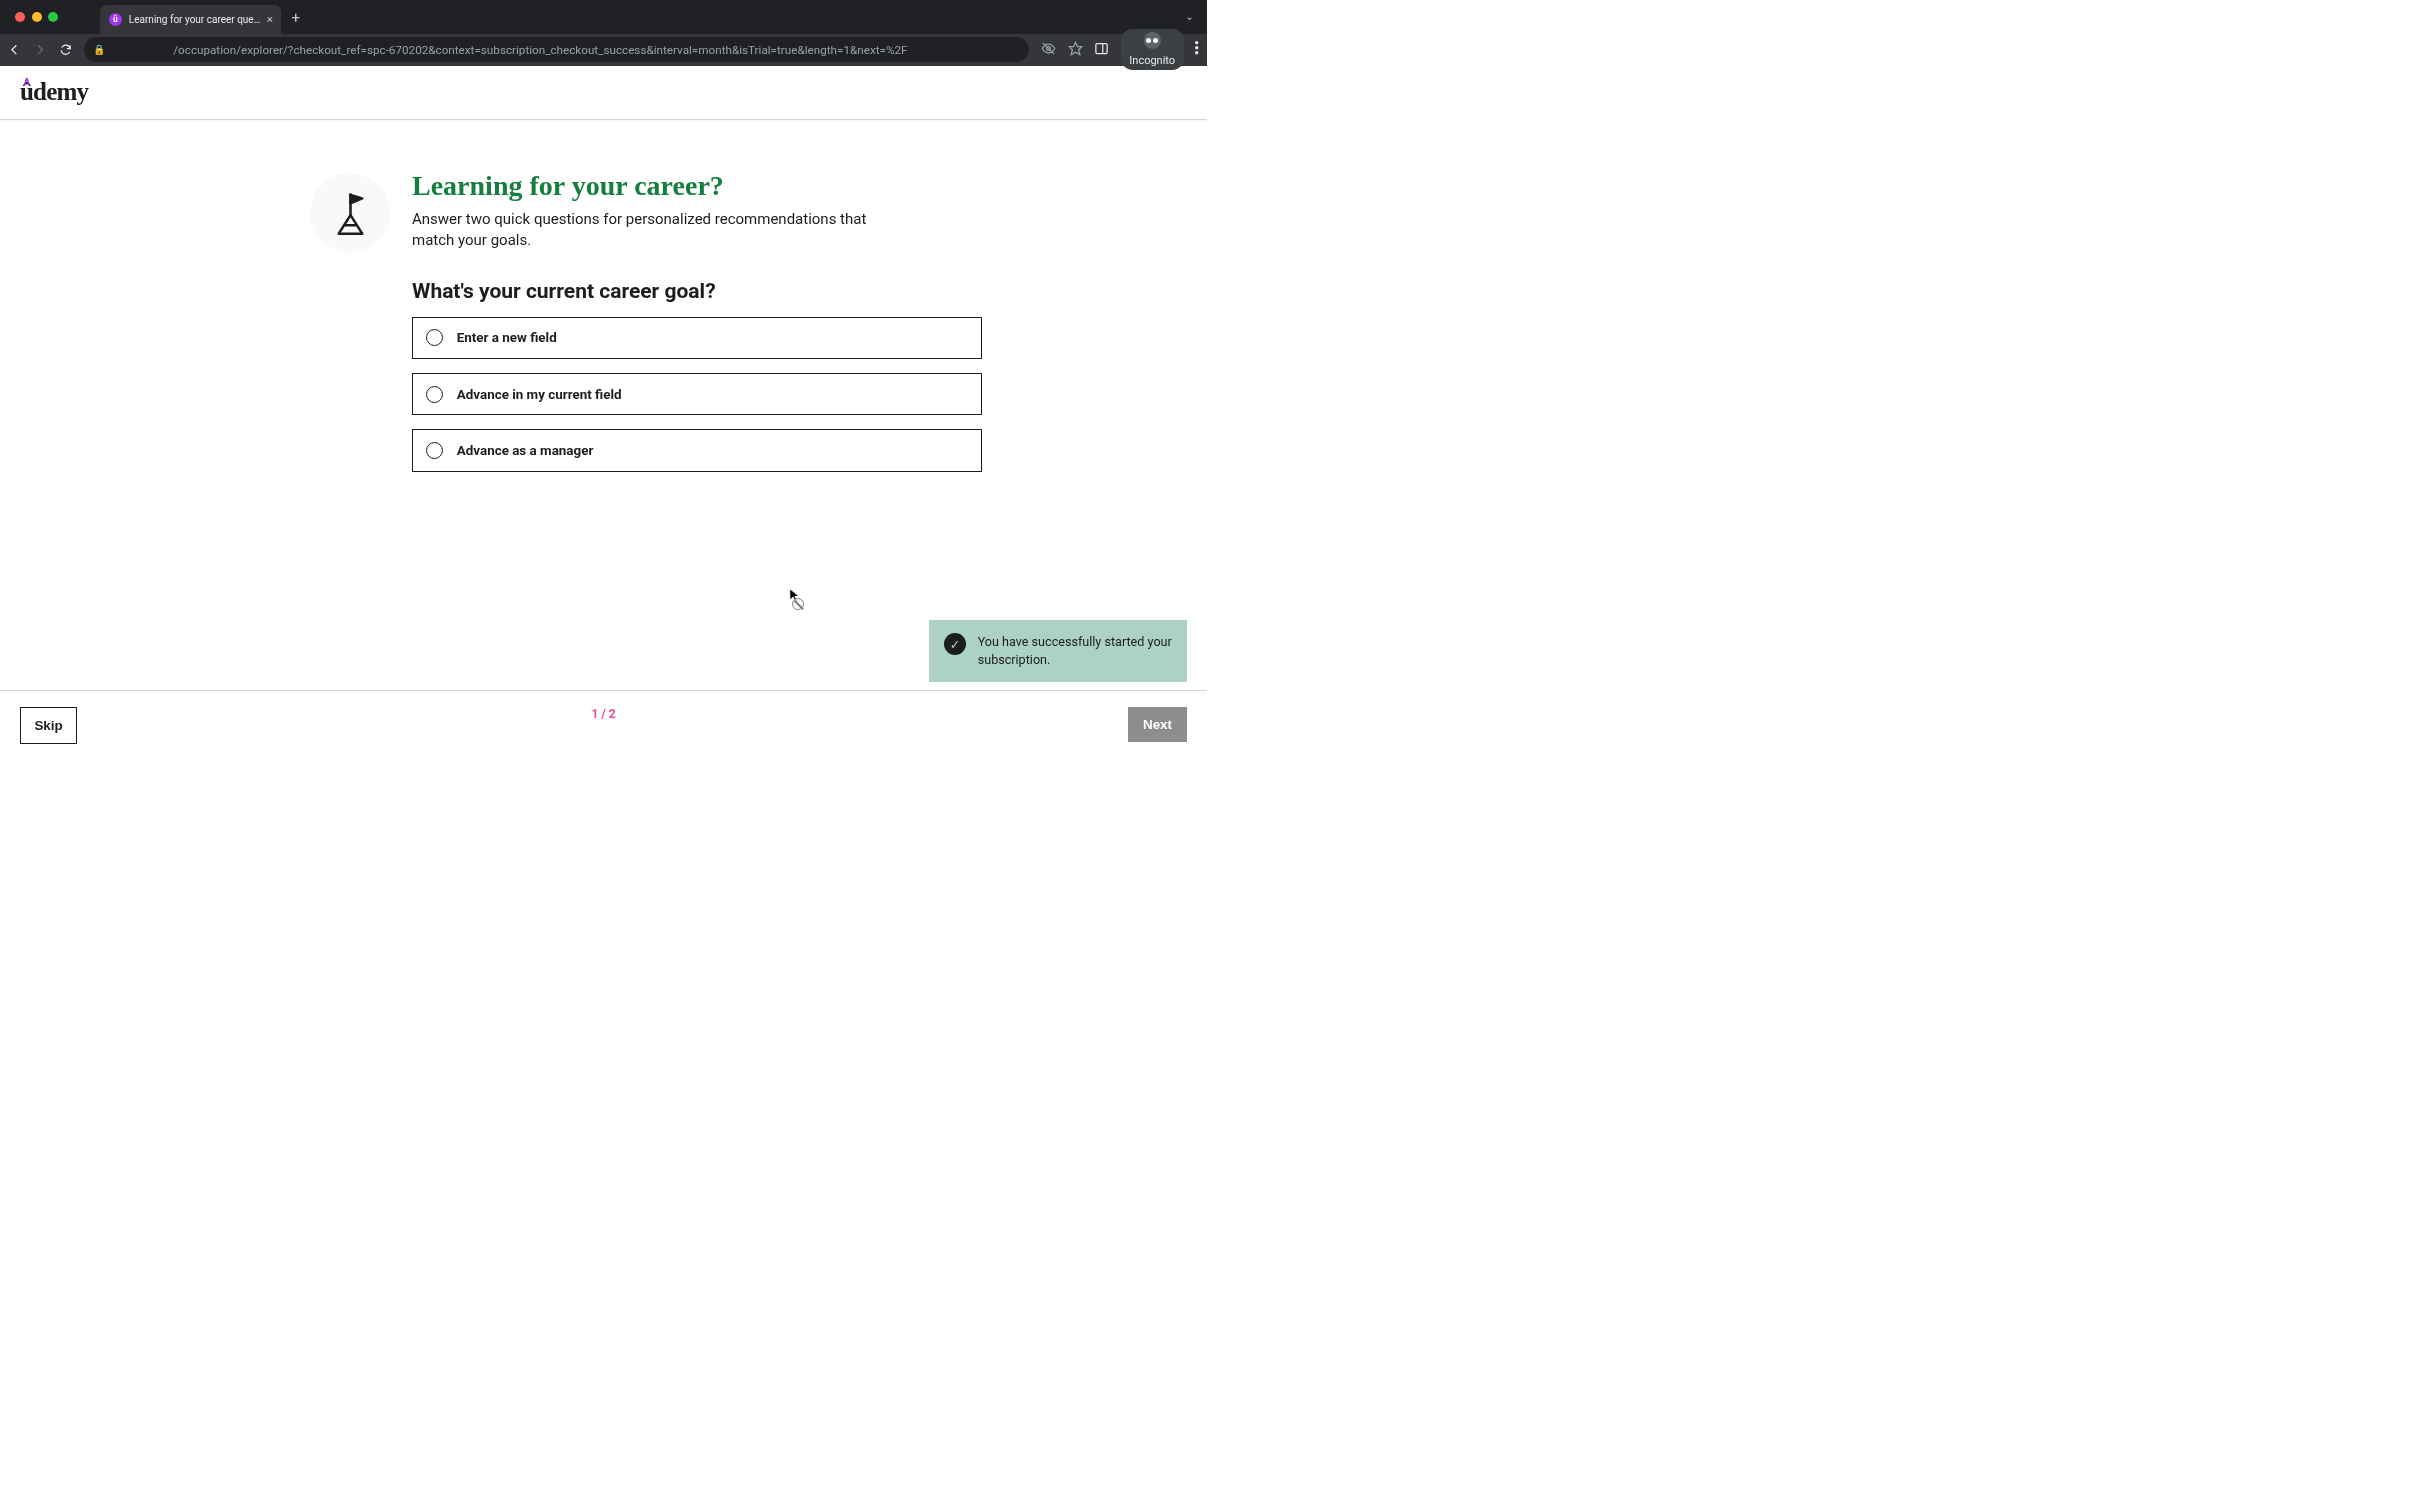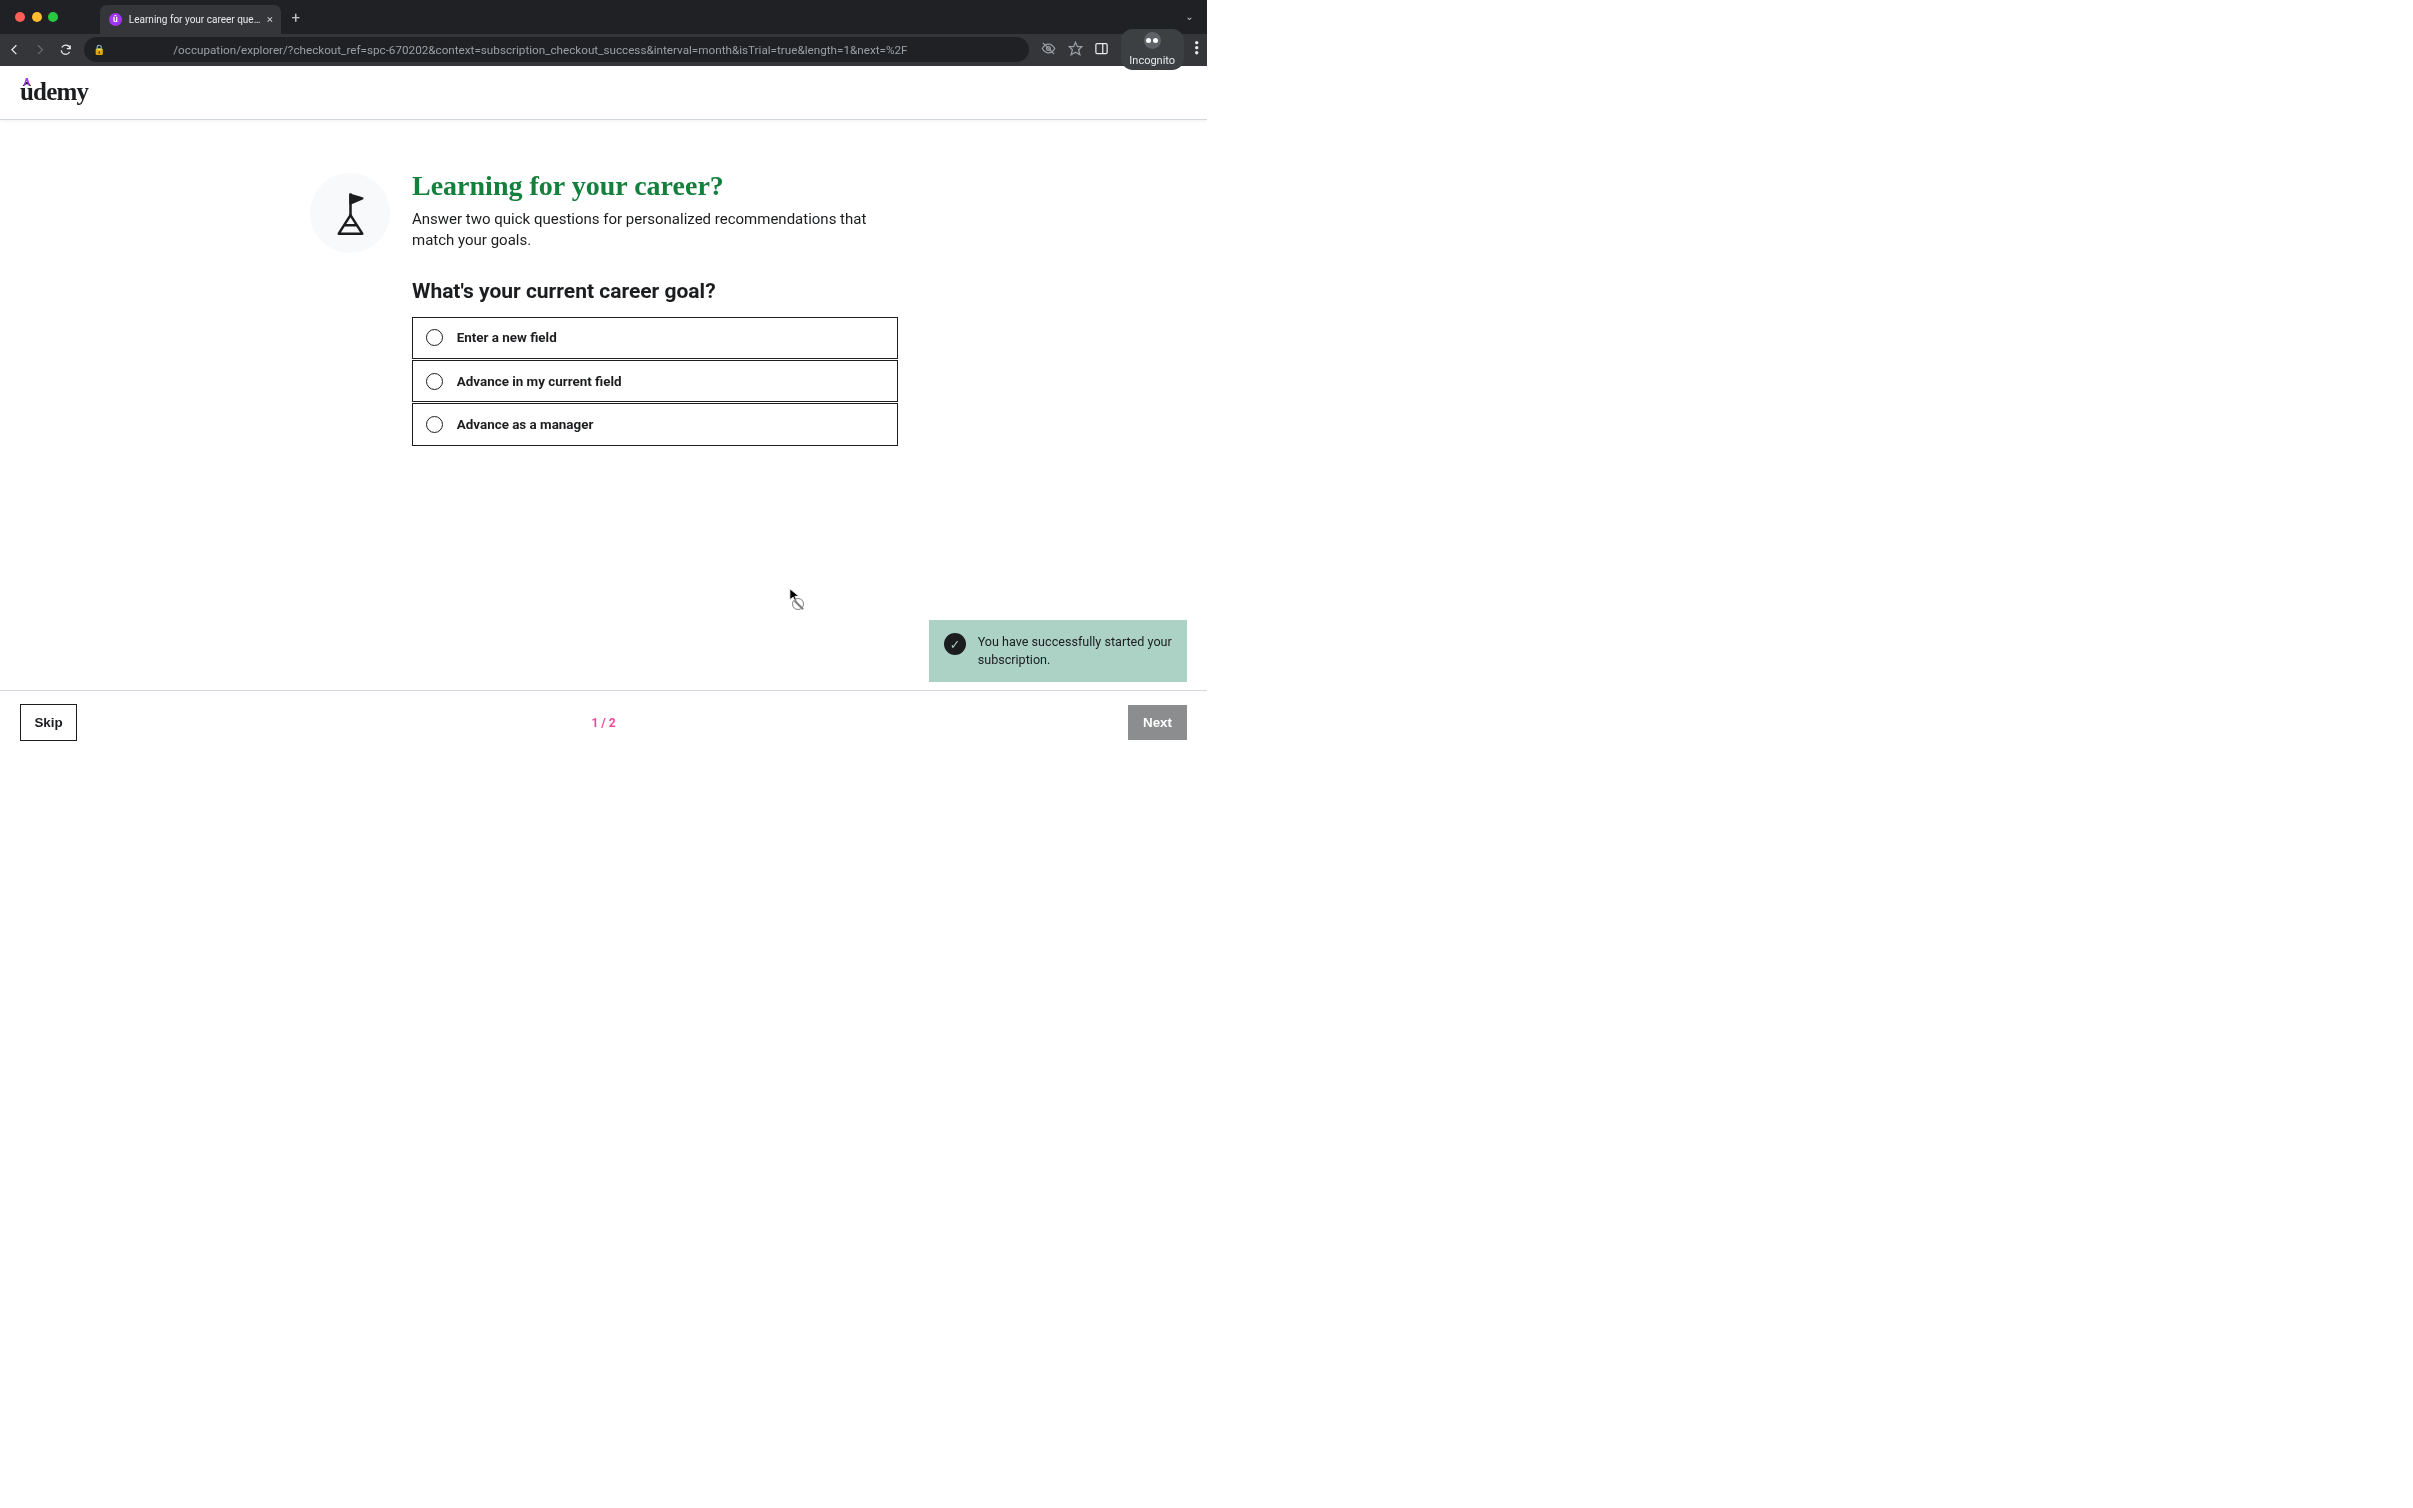--- a/index.html
+++ b/index.html
@@ -191,44 +191,44 @@
   font-weight: 700;
   color: #1c1d1f;
   margin-bottom: 13.4px;
 }
 .option {
   border: 0.8px solid #1c1d1f;
   padding: 11.7px 13.4px;
   display: flex;
   align-items: center;
   gap: 13.4px;
-  margin-bottom: 1px;
+  margin-bottom: 14px;
   cursor: pointer;
-  width: 486px;
+  width: 570px;
 }
 .radio-circle {
   width: 17px; height: 17px;
   border: 1.7px solid #1c1d1f;
   border-radius: 50%;
   flex-shrink: 0;
 }
 .option-label {
   font-size: 13.4px;
   font-weight: 700;
   color: #1c1d1f;
 }
 
 
 .footer {
   height: 64px;
   border-top: 0.8px solid #d1d7dc;
   display: flex;
-  align-items: center;
+  align-items: flex-start;
   justify-content: space-between;
-  padding: 0 20px;
+  padding: 16px 20px;
   position: relative;
 }
 .skip-btn {
   border: 0.8px solid #1c1d1f;
   background: #fff;
   font-weight: 700;
   font-size: 13.4px;
   color: #1c1d1f;
   padding: 10px 13.4px;
   cursor: pointer;

